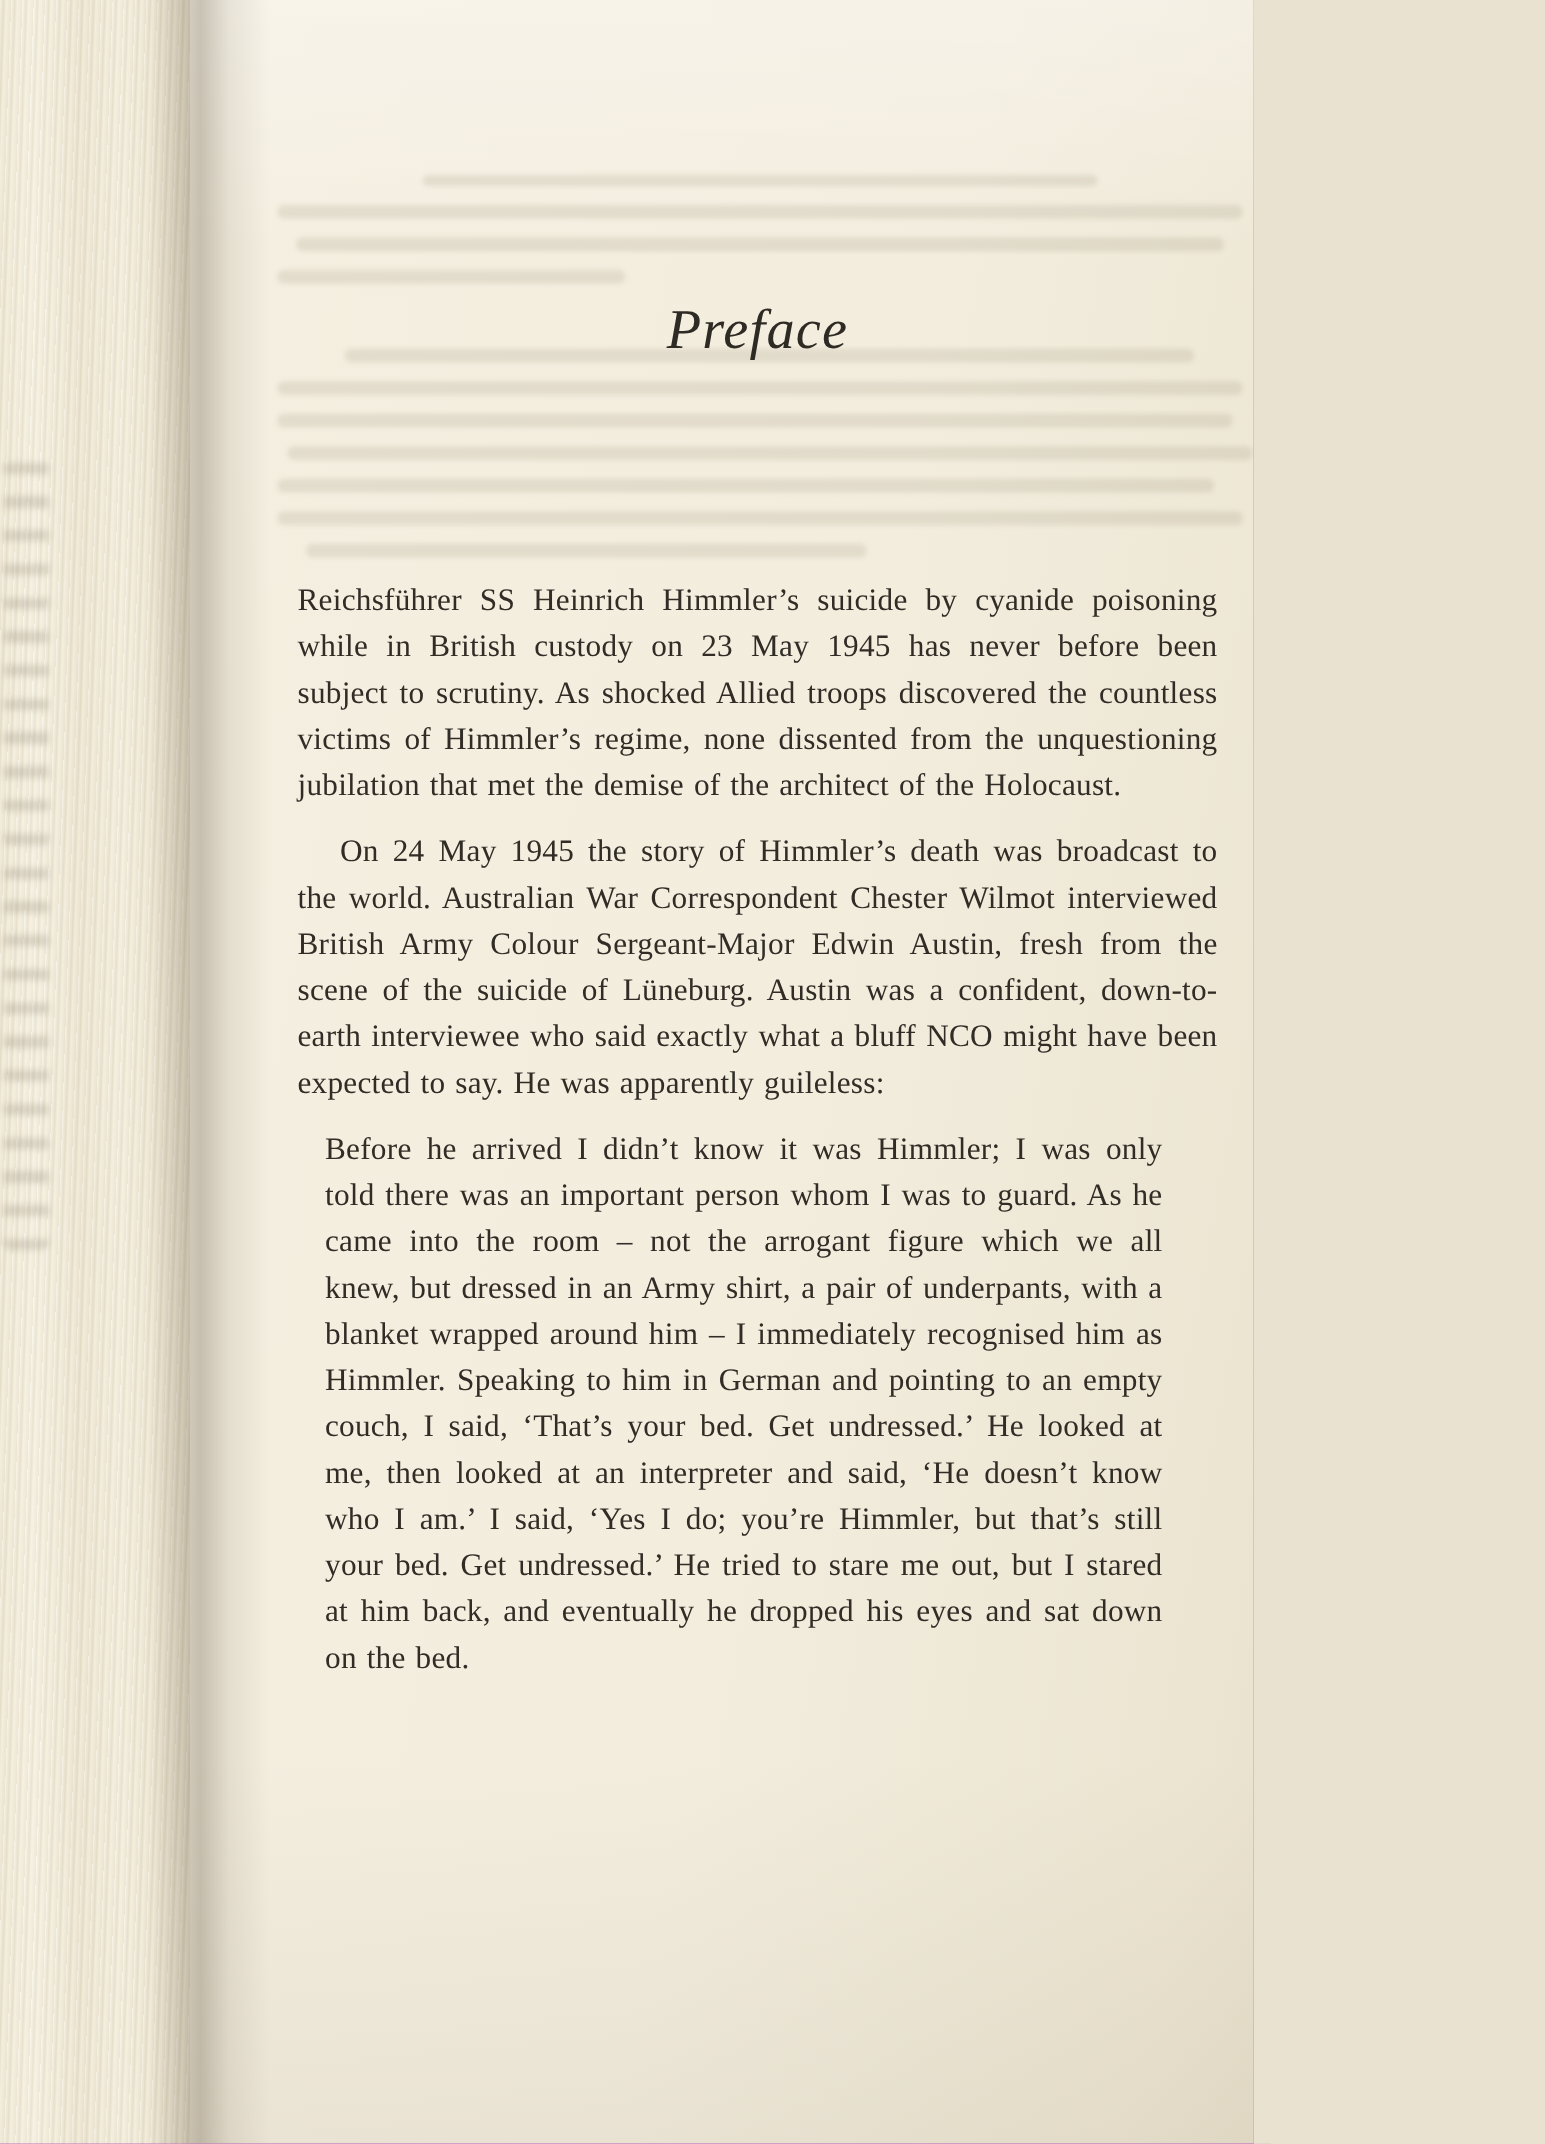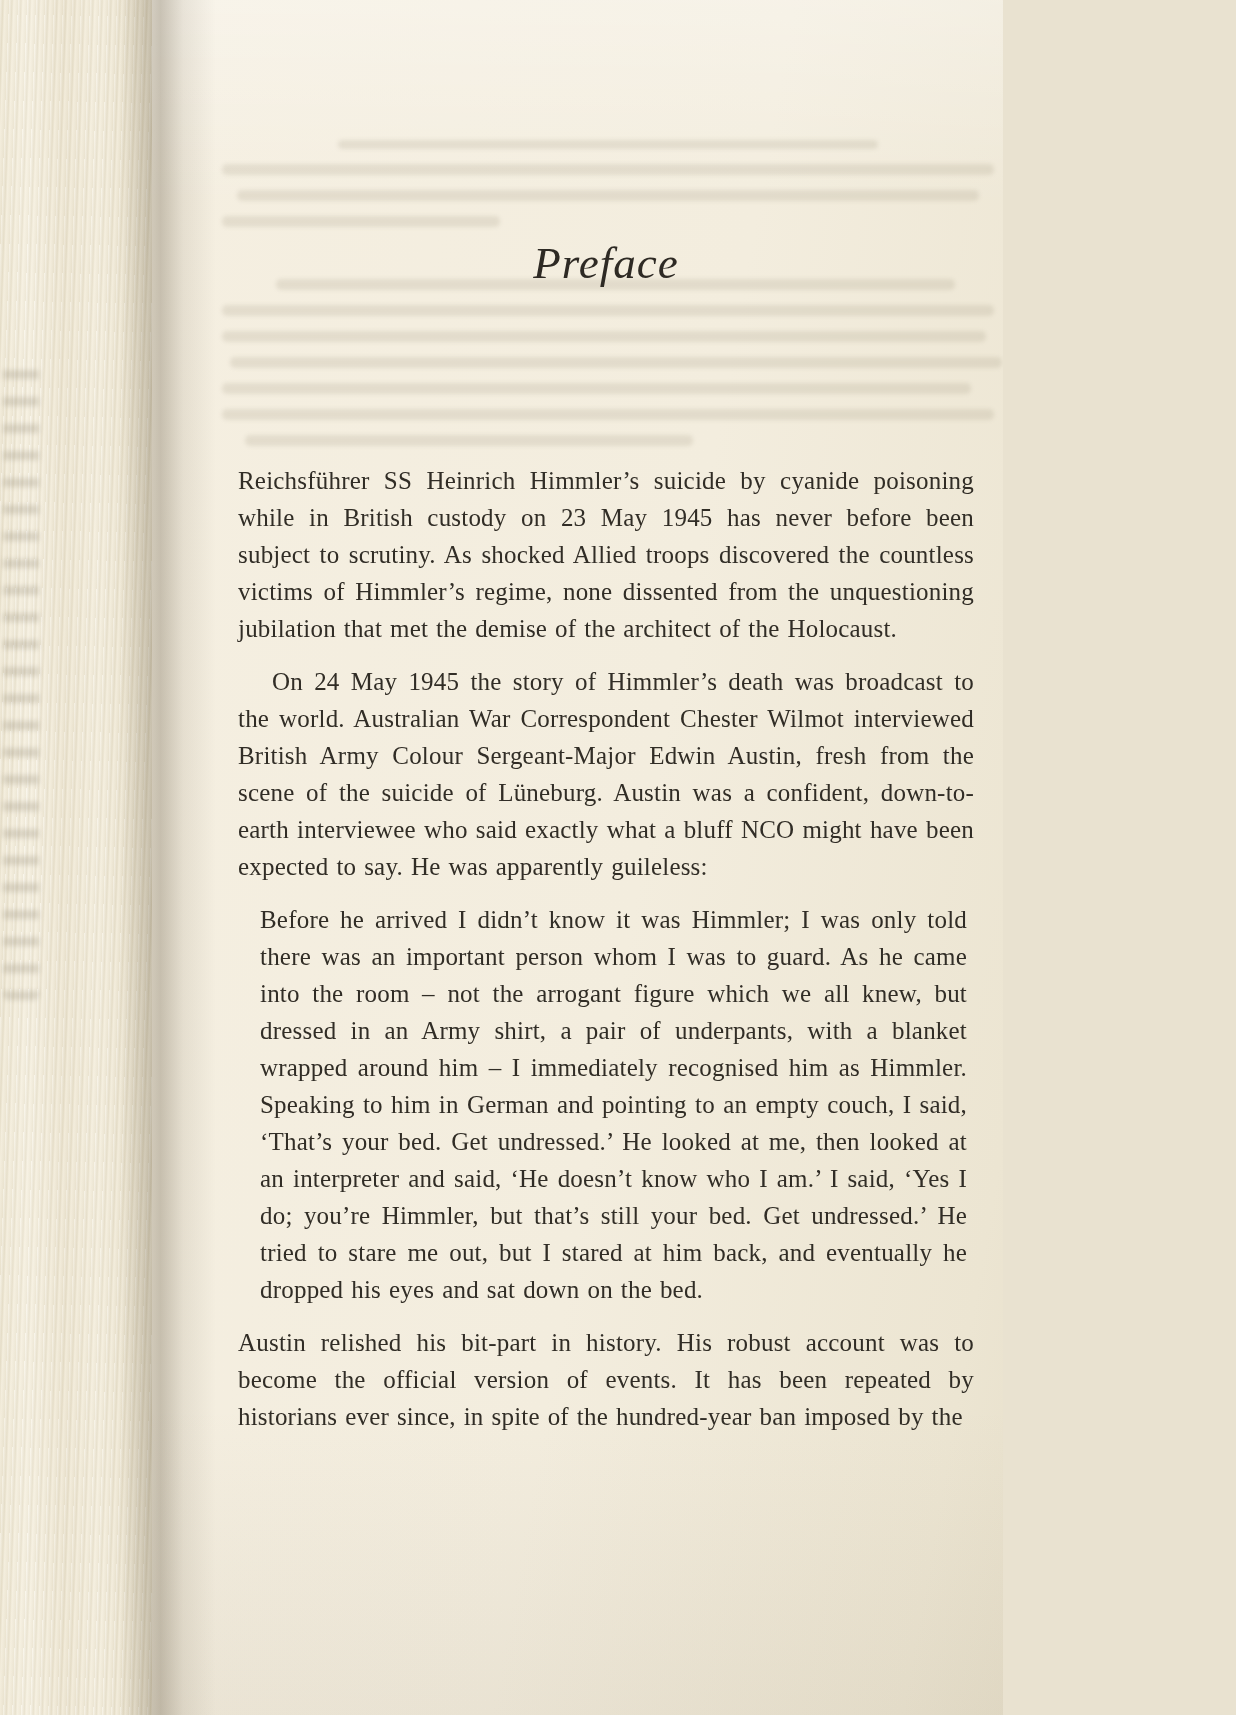--- a/index.html
+++ b/index.html
@@ -160,21 +160,21 @@
     margin-top: 168px;
     font-size: 25px;
     line-height: 37px;
     text-align: justify;
     letter-spacing: 0.2px;
     word-spacing: 1.5px;
   }
   .body-block p { margin: 16px; }
   .para-indent { text-indent: 34px; }
   .block-quote {
-    margin: 15px 23px 15px 38px;
+    margin: 15px 60px 15px 38px;
     text-align: justify;
   }
 </style>
 </head>
 <body>
 
 <div class="photo">
 
   <div class="page-edges">
     <div class="edge-ghost-marks"></div>
@@ -196,21 +196,20 @@
       <div class="ghost-line gB7"></div>
     </div>
 
     <div class="page-content">
       <h1 class="preface-title">Preface</h1>
 
       <div class="body-block">
         <p>Reichsführer SS Heinrich Himmler’s suicide by cyanide poisoning while in British custody on 23 May 1945 has never before been subject to scrutiny. As shocked Allied troops discovered the countless victims of Himmler’s regime, none dissented from the unquestioning jubilation that met the demise of the architect of the Holocaust.</p>
         <p class="para-indent">On 24 May 1945 the story of Himmler’s death was broadcast to the world. Australian War Correspondent Chester Wilmot interviewed British Army Colour Sergeant-Major Edwin Austin, fresh from the scene of the suicide of Lüneburg. Austin was a confident, down-to-earth interviewee who said exactly what a bluff NCO might have been expected to say. He was apparently guileless:</p>
         <blockquote class="block-quote">Before he arrived I didn’t know it was Himmler; I was only told there was an important person whom I was to guard. As he came into the room – not the arrogant figure which we all knew, but dressed in an Army shirt, a pair of underpants, with a blanket wrapped around him – I immediately recognised him as Himmler. Speaking to him in German and pointing to an empty couch, I said, ‘That’s your bed. Get undressed.’ He looked at me, then looked at an interpreter and said, ‘He doesn’t know who I am.’ I said, ‘Yes I do; you’re Himmler, but that’s still your bed. Get undressed.’ He tried to stare me out, but I stared at him back, and eventually he dropped his eyes and sat down on the bed.</blockquote>
-        <p>Austin relished his bit-part in history. His robust account was to become the official version of events. It has been repeated by historians ever since, in spite of the hundred-year ban imposed by the</p>
       </div>
     </div>
 
     <div class="page-right-shade"></div>
   </div>
 
   <div class="gutter-shadow"></div>
 
   <div class="right-outside"></div>
   <div class="cover-pink"></div>

